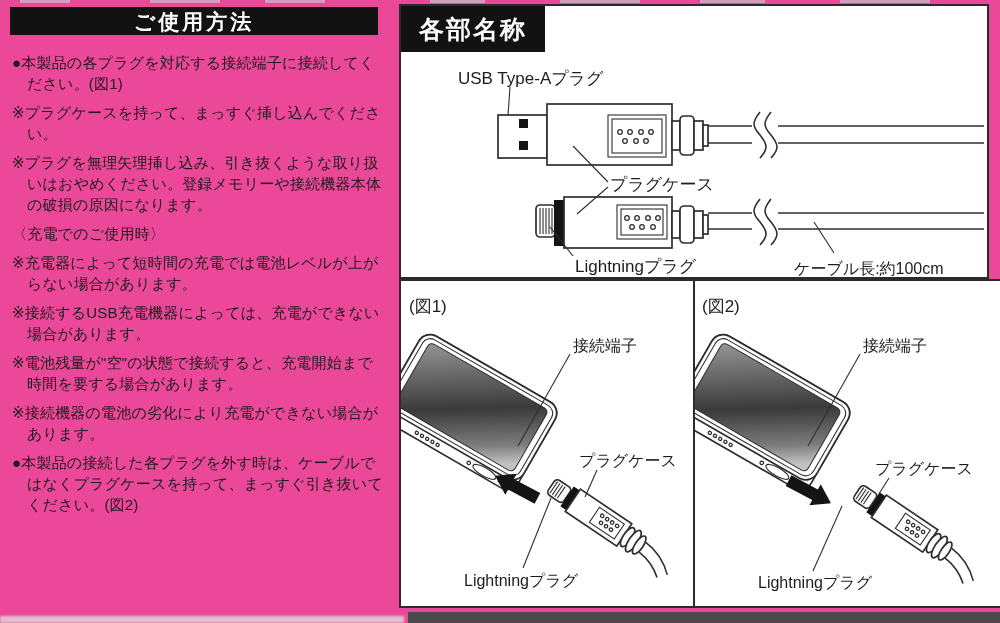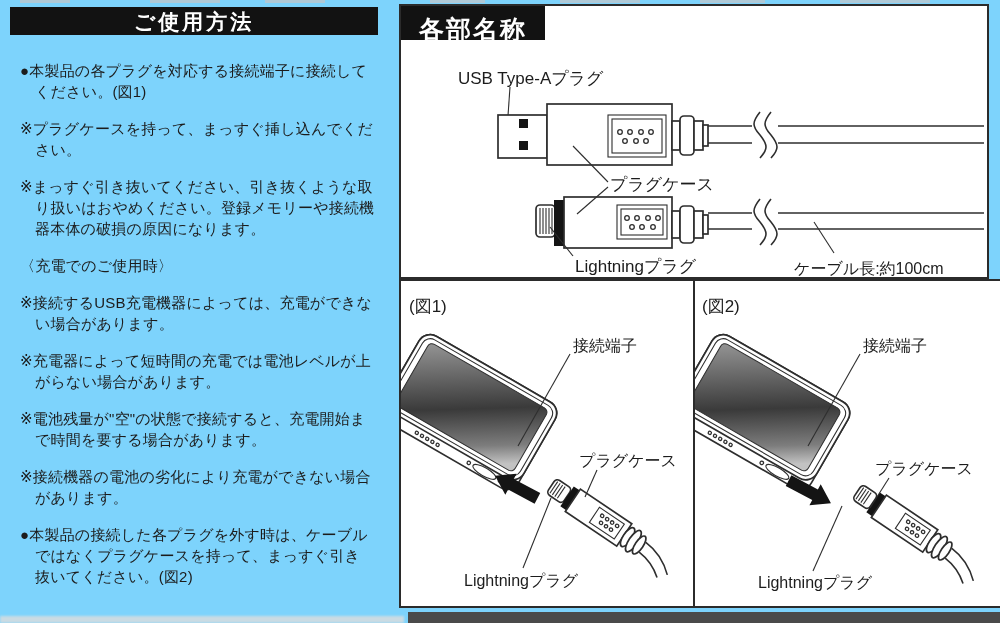--- a/index.html
+++ b/index.html
@@ -1,32 +1,32 @@
 <!DOCTYPE html>
 <html><head>
 <meta charset="utf-8">
 <style>
   html,body{margin:0;padding:0;background:#fff;}
-  .page{position:relative;width:1000px;height:623px;background:#7dd3fc;overflow:hidden;
+  .page{position:relative;width:1000px;height:623px;background:#ec4899;overflow:hidden;
         font-family:"Liberation Sans","DejaVu Sans",sans-serif;color:#1c1c1c;}
 
   
   .usage-header{position:absolute;left:10px;top:7px;width:368px;height:28px;background:#121212;
       color:#fff;font-size:21px;font-weight:bold;text-align:center;line-height:29px;letter-spacing:3px;}
   .usage-body{position:absolute;left:4px;top:44px;width:387px;font-size:15px;line-height:21px;
       letter-spacing:0.2px;font-weight:500;}
-  .usage-body p{margin:16px;}
+  .usage-body p{margin:8px;}
   .usage-body p.item{padding-left:15px;text-indent:-15px;}
   .usage-body p.subhead{font-weight:normal;}
 
   
   .box{position:absolute;background:#fff;border:2px solid #2b2b2b;box-sizing:border-box;}
   .box1{left:399px;top:4px;width:590px;height:275px;}
   .box2{left:399px;top:279px;width:706px;height:329px;}
-  .parts-header{position:absolute;left:0;top:0;width:144px;height:34px;background:#121212;color:#fff;
+  .parts-header{position:absolute;left:0;top:0;width:144px;height:46px;background:#121212;color:#fff;
       font-size:25px;font-weight:bold;text-align:center;line-height:47px;letter-spacing:2px;}
   .box svg{position:absolute;left:0;top:0;}
 
   svg text{font-family:"Liberation Sans","DejaVu Sans",sans-serif;fill:#1c1c1c;}
   .lbl{font-size:16px;}
   .lbl17{font-size:17px;}
   .figttl{font-size:17px;}
 
   .ln{stroke:#2e2e2e;stroke-width:1.6;fill:none;}
   .shape{stroke:#2e2e2e;stroke-width:1.7;fill:#ffffff;}
@@ -50,24 +50,24 @@
   <div class="smudge" style="left:430px;width:55px;"></div>
   <div class="smudge" style="left:560px;width:80px;"></div>
   <div class="smudge" style="left:700px;width:65px;"></div>
   <div class="smudge" style="left:840px;width:90px;"></div>
 
   <div class="usage-header">ご使用方法</div>
 
   <div class="usage-body">
     <p class="item">●本製品の各プラグを対応する接続端子に接続してください。(図1)</p>
     <p class="item">※プラグケースを持って、まっすぐ挿し込んでください。</p>
-    <p class="item">※まっすぐ引き抜いてください、引き抜くような取り扱いはおやめください。登録メモリーや接続機器本体の破損の原因になります。</p>
+    <p class="item">※プラグを無理矢理挿し込み、引き抜くような取り扱いはおやめください。登録メモリーや接続機器本体の破損の原因になります。</p>
     <p class="subhead">〈充電でのご使用時〉</p>
+    <p class="item">※充電器によって短時間の充電では電池レベルが上がらない場合があります。</p>
     <p class="item">※接続するUSB充電機器によっては、充電ができない場合があります。</p>
-    <p class="item">※充電器によって短時間の充電では電池レベルが上がらない場合があります。</p>
     <p class="item">※電池残量が"空"の状態で接続すると、充電開始まで時間を要する場合があります。</p>
     <p class="item">※接続機器の電池の劣化により充電ができない場合があります。</p>
     <p class="item">●本製品の接続した各プラグを外す時は、ケーブルではなくプラグケースを持って、まっすぐ引き抜いてください。(図2)</p>
   </div>
 
   <div class="box box1">
     <svg viewBox="0 0 586 271" width="586" height="271">
       <defs></defs>
 
       <g>

